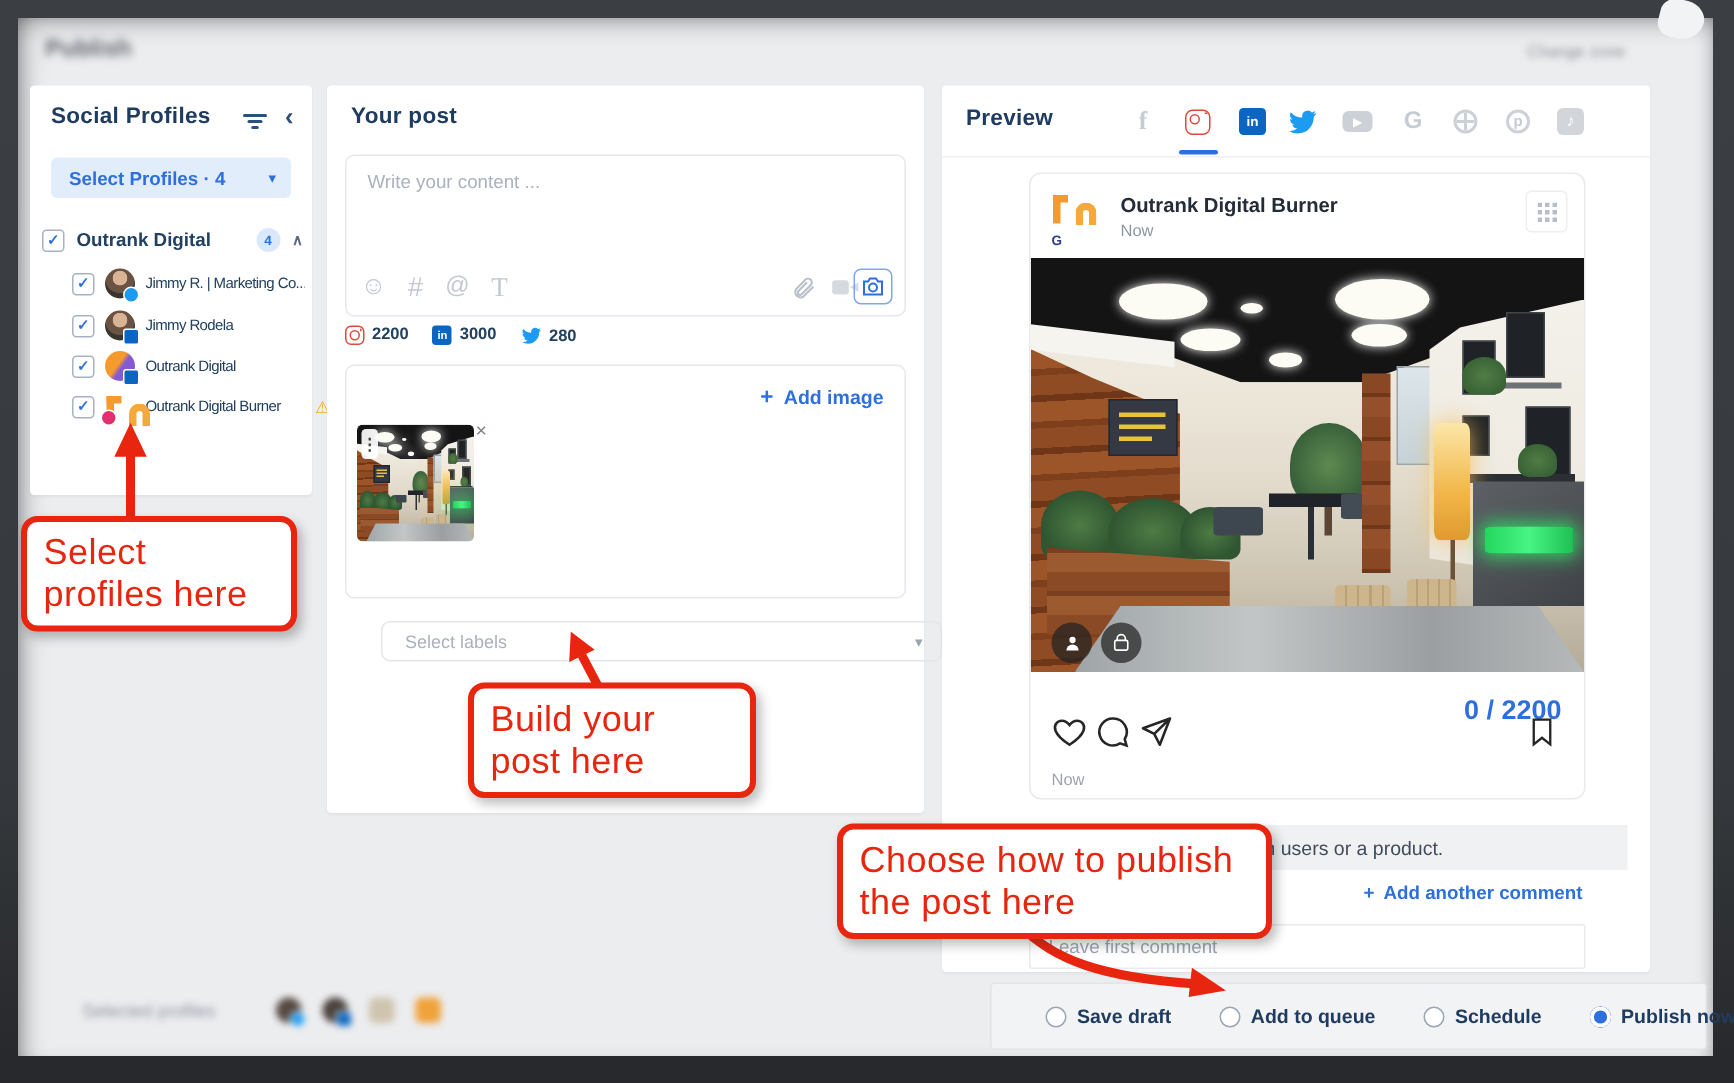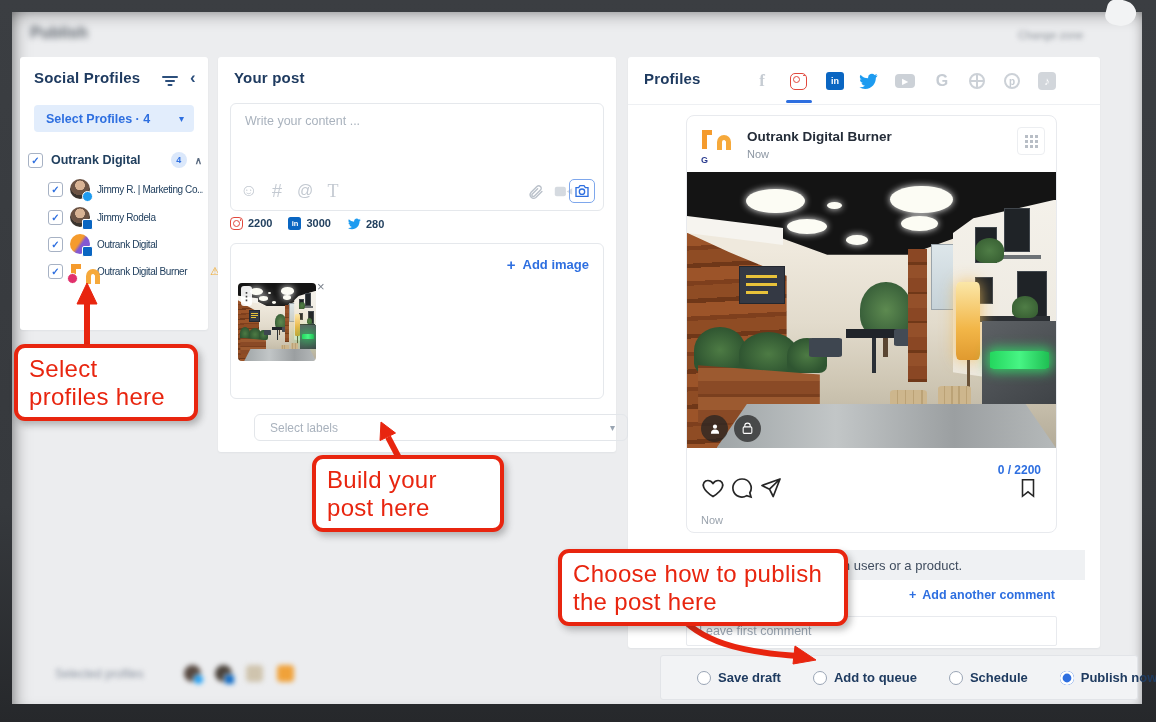--- a/index.html
+++ b/index.html
@@ -44,21 +44,21 @@
   .bdg-ig{background:#e1306c;left:-3px;right:auto;}
   .warn{font-size:11px;color:#f0a92e;}
   .logo-wrap{width:20px;height:20px;}
   .logo-or{position:relative;width:34px;height:34px;}
   .lg1{position:absolute;left:1px;top:3px;width:10px;height:19px;border-left:5px solid #f59b2d;border-top:5px solid #f59b2d;box-sizing:border-box;}
   .lg2{position:absolute;left:16px;top:8px;width:14px;height:15px;border:5px solid #f6a93b;border-bottom:none;border-radius:8px 8px 0 0;box-sizing:border-box;}
   .lgG{position:absolute;left:0px;bottom:-4px;font-size:9px;font-weight:bold;color:#2b3c8f;}
   .mini-scale{transform:scale(.55);transform-origin:0 0;}
 
   
-  #composer{left:218px;top:57px;width:398px;height:395px;}
+  #composer{left:218px;top:57px;width:398px;height:485px;}
   .compose-box{position:absolute;left:12px;top:46px;width:374px;height:108px;border:1px solid #e5e8ec;border-radius:6px;box-sizing:border-box;}
   .placeholder{font-size:12.5px;color:#a9b2bd;}
   .compose-box .placeholder{position:absolute;left:14px;top:10px;}
   .tb-ic{position:absolute;bottom:9px;width:20px;height:20px;display:flex;align-items:center;justify-content:center;color:#c3c9d1;font-size:17px;}
   .t-serif{font-family:"Liberation Serif",serif;font-size:18px;}
   .cam-box{position:absolute;right:8px;bottom:7px;width:26px;height:24px;border:1.5px solid #7ea7ec;border-radius:5px;display:flex;align-items:center;justify-content:center;box-sizing:border-box;}
   .counters{position:absolute;left:12px;top:160px;display:flex;align-items:center;gap:16px;}
   .cnt{display:flex;gap:5px;font-size:11px;font-weight:bold;color:#22405f;}
   .ig-shape{width:13px;height:13px;border:1.6px solid #e1483d;border-radius:4px;position:relative;box-sizing:border-box;flex:0 0 auto;}
   .ig-shape::before{content:"";position:absolute;left:2px;top:2px;width:5px;height:5px;border:1.4px solid #e1483d;border-radius:50%;}
@@ -90,21 +90,21 @@
   .ig-underline{position:absolute;left:158px;top:43px;width:26px;height:3px;background:#2e6fe0;border-radius:2px;}
   .pv-divider{position:absolute;left:0;top:47px;width:472px;height:1px;background:#eef0f3;}
   .pv-card{position:absolute;left:58px;top:58px;width:371px;height:418px;border:1px solid #e8eaee;border-radius:8px;box-sizing:border-box;overflow:hidden;background:#fff;}
   .pv-head{position:absolute;left:0;top:0;width:100%;height:57px;}
   .pv-avatar{position:absolute;left:14px;top:11px;}
   .pv-name{position:absolute;left:60px;top:13px;font-size:13.5px;font-weight:bold;color:#242c38;}
   .pv-time{position:absolute;left:60px;top:32px;font-size:11px;color:#8d97a3;}
   .grid-box{position:absolute;right:11px;top:11px;width:26px;height:26px;border:1px solid #eceef1;border-radius:4px;display:flex;align-items:center;justify-content:center;cursor:pointer;}
   .pv-img{position:absolute;left:0;top:56px;width:369px;height:276px;overflow:hidden;}
   .ig-ov{position:absolute;width:27px;height:27px;border-radius:50%;background:rgba(35,35,35,.72);display:flex;align-items:center;justify-content:center;z-index:5;}
-  .char-counter{position:absolute;right:15px;top:347px;font-size:12px;font-weight:bold;color:#2e6fe0;}
+  .char-counter{position:absolute;right:15px;top:347px;font-size:18px;font-weight:bold;color:#2e6fe0;}
   .act{position:absolute;top:360px;width:24px;height:24px;cursor:pointer;}
   .pv-now{position:absolute;left:14px;top:398px;font-size:11px;color:#9aa3ad;}
   .tag-banner{position:absolute;left:17px;top:493px;width:440px;height:30px;background:#eff1f3;display:flex;align-items:center;justify-content:center;font-size:13px;color:#3f4c5e;}
   .add-comment{position:absolute;right:45px;top:531px;display:flex;align-items:center;gap:6px;color:#2e6fe0;font-size:12.5px;font-weight:bold;cursor:pointer;}
   .comment-input{position:absolute;left:58px;top:559px;width:371px;height:30px;border:1px solid #e8eaee;border-radius:2px;box-sizing:border-box;font-size:12.5px;color:#444;padding:0 12px;font-family:"Liberation Sans",sans-serif;background:#fff;}
   .comment-input::placeholder{color:#9aa5b2;}
 
   
   #publishbar{position:absolute;left:660px;top:655px;width:478px;height:45px;background:#f2f3f5;border:1px solid #e2e4e8;border-radius:3px;box-sizing:border-box;display:flex;align-items:center;padding:0 14px 0 36px;gap:20px;}
   .opt{display:flex;align-items:center;gap:7px;margin-right:12px;cursor:pointer;}
@@ -347,21 +347,21 @@
     <span class="thumb-close">×</span>
   </div>
 
   <div class="labels-select">
     <span class="placeholder">Select labels</span>
     <span class="caret">▾</span>
   </div>
 </div>
 
 <div id="preview" class="panel">
-  <div class="panel-title" style="position:absolute;left:16px;top:13px;">Profiles</div>
+  <div class="panel-title" style="position:absolute;left:16px;top:13px;">Preview</div>
 
   <div class="pi-row">
     <span class="pi" style="left:123px;">
         <span class="pi-fb">f</span>
       </span>
     <span class="pi" style="left:159px;">
         <span class="ig-shape" style="width:17px;height:17px;border-radius:5px;"></span>
       </span>
     <span class="pi" style="left:196px;">
         <span class="pi-in flex-c">in</span>

